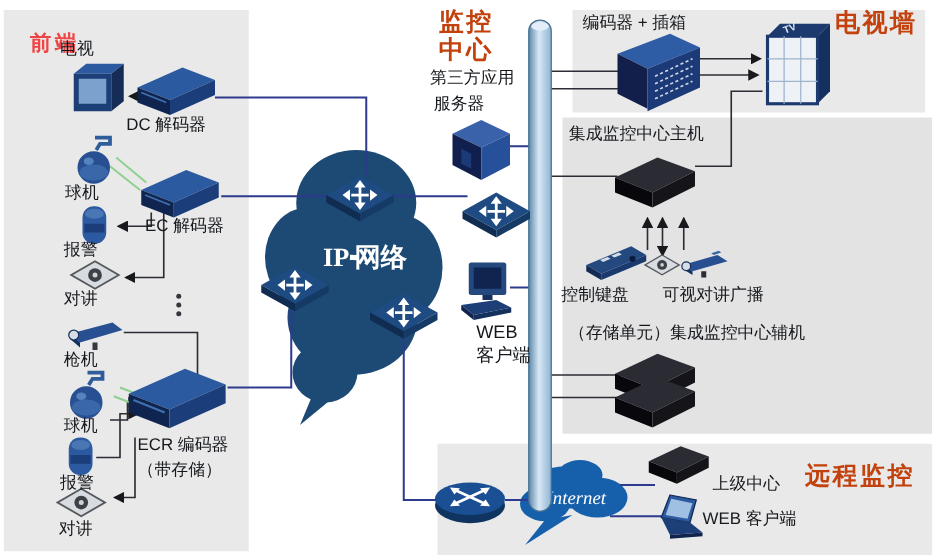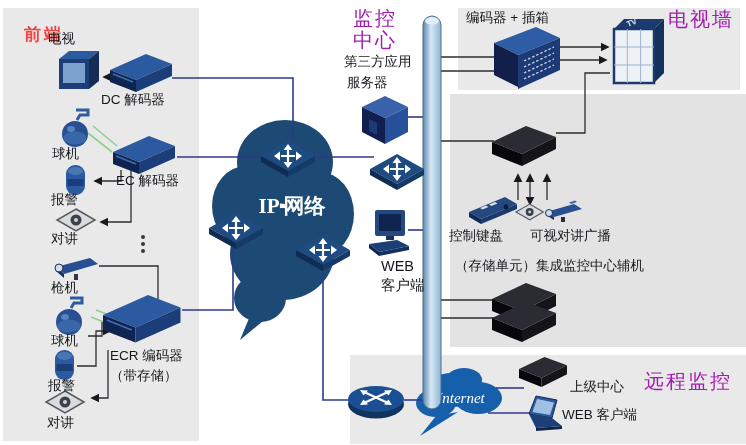--- a/index.html
+++ b/index.html
@@ -3,21 +3,21 @@
 <meta charset="utf-8">
 <style>
   html,body{margin:0;padding:0;background:#fff;}
   .stage{position:relative;width:746px;height:445px;background:#fff;overflow:hidden;
          font-family:"Liberation Sans","DejaVu Sans",sans-serif;}
   .panel{position:absolute;background:#e9e9e9;}
   .panel.mid{background:#e3e3e3;}
   svg.layer{position:absolute;left:0;top:0;}
   .lbl{position:absolute;color:#15181c;font-size:13.5px;line-height:1.25;white-space:nowrap;z-index:5;}
   .h1{font-family:"Liberation Serif","DejaVu Serif",serif;font-weight:bold;font-size:17px;letter-spacing:3px;color:#ef4444;margin-top:16px;}
-  .h2{font-family:"Liberation Serif","DejaVu Serif",serif;font-weight:normal;font-size:20px;letter-spacing:2px;color:#a21caf;text-align:right;}
+  .h2{font-family:"Liberation Serif","DejaVu Serif",serif;font-weight:bold;font-size:20px;letter-spacing:2px;color:#c2410c;}
   .wrap2{width:46px;white-space:normal;word-break:break-all;line-height:1.12;}
   .ln{fill:none;stroke:#2e3a8c;stroke-width:1.6;}
   .lb{fill:none;stroke:#2a2d33;stroke-width:1.3;}
   .lg{fill:none;stroke:#8fd08f;stroke-width:1.6;}
 </style>
 </head>
 <body>
 
 <div class="stage">
 
@@ -247,20 +247,21 @@
   <div class="lbl" style="left:110px;top:348px;">ECR 编码器</div>
   <div class="lbl" style="left:110px;top:368px;">（带存储）</div>
   <div class="lbl" style="left:48px;top:378px;">报警</div>
   <div class="lbl" style="left:47px;top:415px;">对讲</div>
 
   <div class="lbl h2 wrap2" style="left:351px;top:7px;">监控中心</div>
   <div class="lbl" style="left:344px;top:54px;">第三方应用</div>
   <div class="lbl" style="left:347px;top:75px;">服务器</div>
   <div class="lbl" style="left:466px;top:10px;">编码器 + 插箱</div>
   <div class="lbl h2" style="left:668px;top:7px;">电视墙</div>
+  <div class="lbl" style="left:455px;top:99px;">集成监控中心主机</div>
   <div class="lbl" style="left:381px;top:257px;font-size:14.5px;">WEB</div>
   <div class="lbl" style="left:381px;top:277px;font-size:14.5px;font-family:Liberation Mono, monospace;">客户端</div>
   <div class="lbl" style="left:449px;top:228px;text-align:center;">控制键盘</div>
   <div class="lbl" style="left:455px;top:258px;">（存储单元）集成监控中心辅机</div>
   <div class="lbl" style="left:530px;top:228px;">可视对讲广播</div>
 
   <div class="lbl h2" style="left:644px;top:369px;">远程监控</div>
   <div class="lbl" style="left:570px;top:367px;margin-top:12px;">上级中心</div>
   <div class="lbl" style="left:562px;top:407px;">WEB 客户端</div>
 

